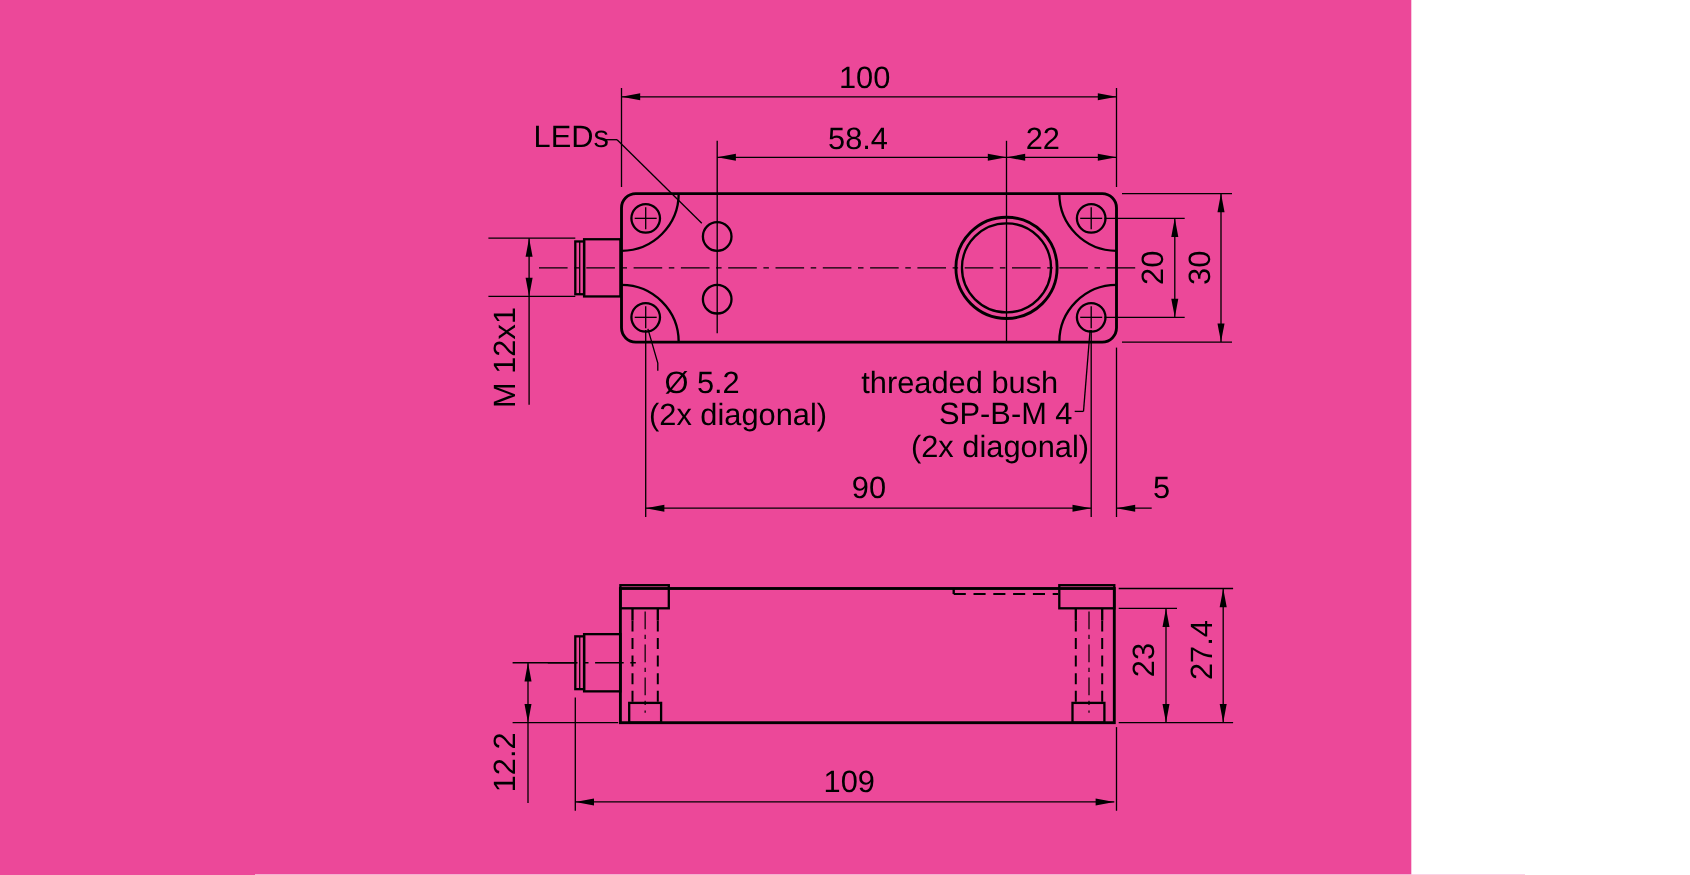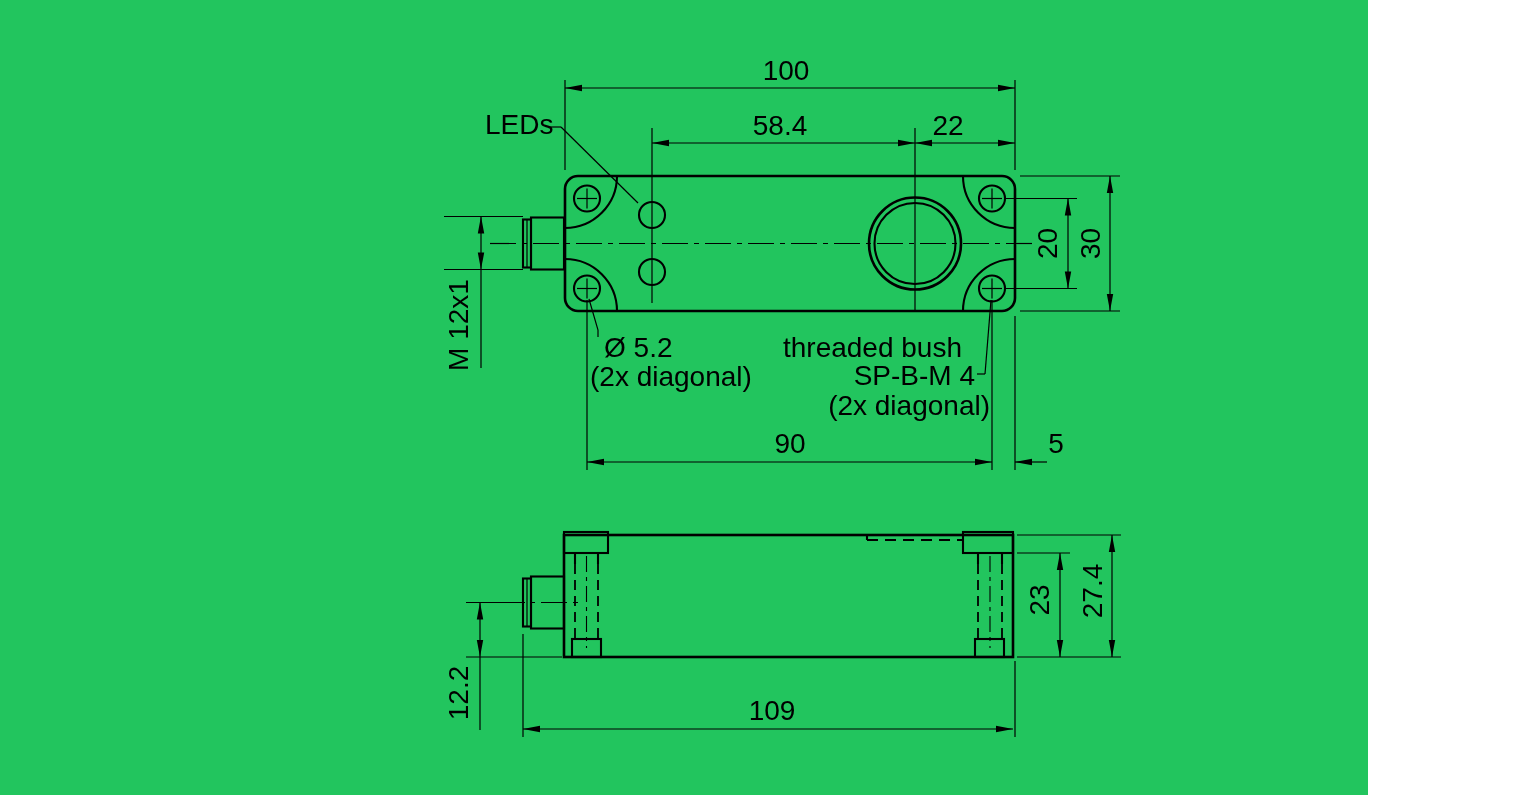--- a/index.html
+++ b/index.html
@@ -1,17 +1,17 @@
 <!DOCTYPE html>
 <html><head>
 <meta charset="utf-8">
 <style>
   html,body{margin:0;padding:0;background:#fff;}
-  #canvas{position:relative;width:1368px;height:795px;background:#22c55e;overflow:hidden;
-          font-family:"Liberation Sans",sans-serif;}
+  #canvas{position:relative;width:1272px;height:795px;background:#ec4899;overflow:hidden;
+          font-family:"Liberation Sans",sans-serif;padding-left:11px;}
   svg{position:absolute;left:0;top:0;}
   .outline{fill:none;stroke:#000;stroke-width:2.6;}
   .feature{fill:none;stroke:#000;stroke-width:2.1;}
   .thin{fill:none;stroke:#000;stroke-width:1.2;}
   .cross{fill:none;stroke:#000;stroke-width:1.2;}
   .hidden{fill:none;stroke:#000;stroke-width:2.0;stroke-dasharray:11 7;}
   .hidden-f{fill:none;stroke:#000;stroke-width:1.8;stroke-dasharray:10 6;}
   .center{fill:none;stroke:#000;stroke-width:1.2;stroke-dasharray:26 6 5 6;}
   .axis{fill:none;stroke:#000;stroke-width:1.1;stroke-dasharray:16 5 4 5;}
   .arrow{fill:#000;stroke:none;}

